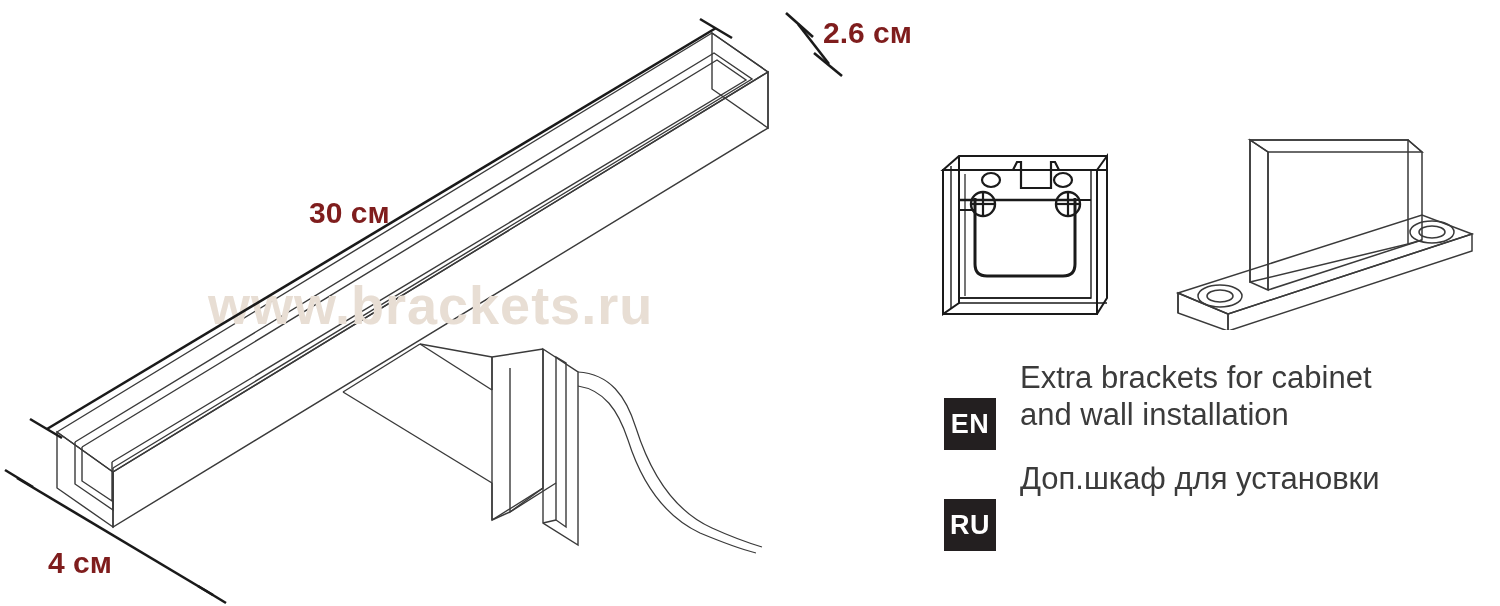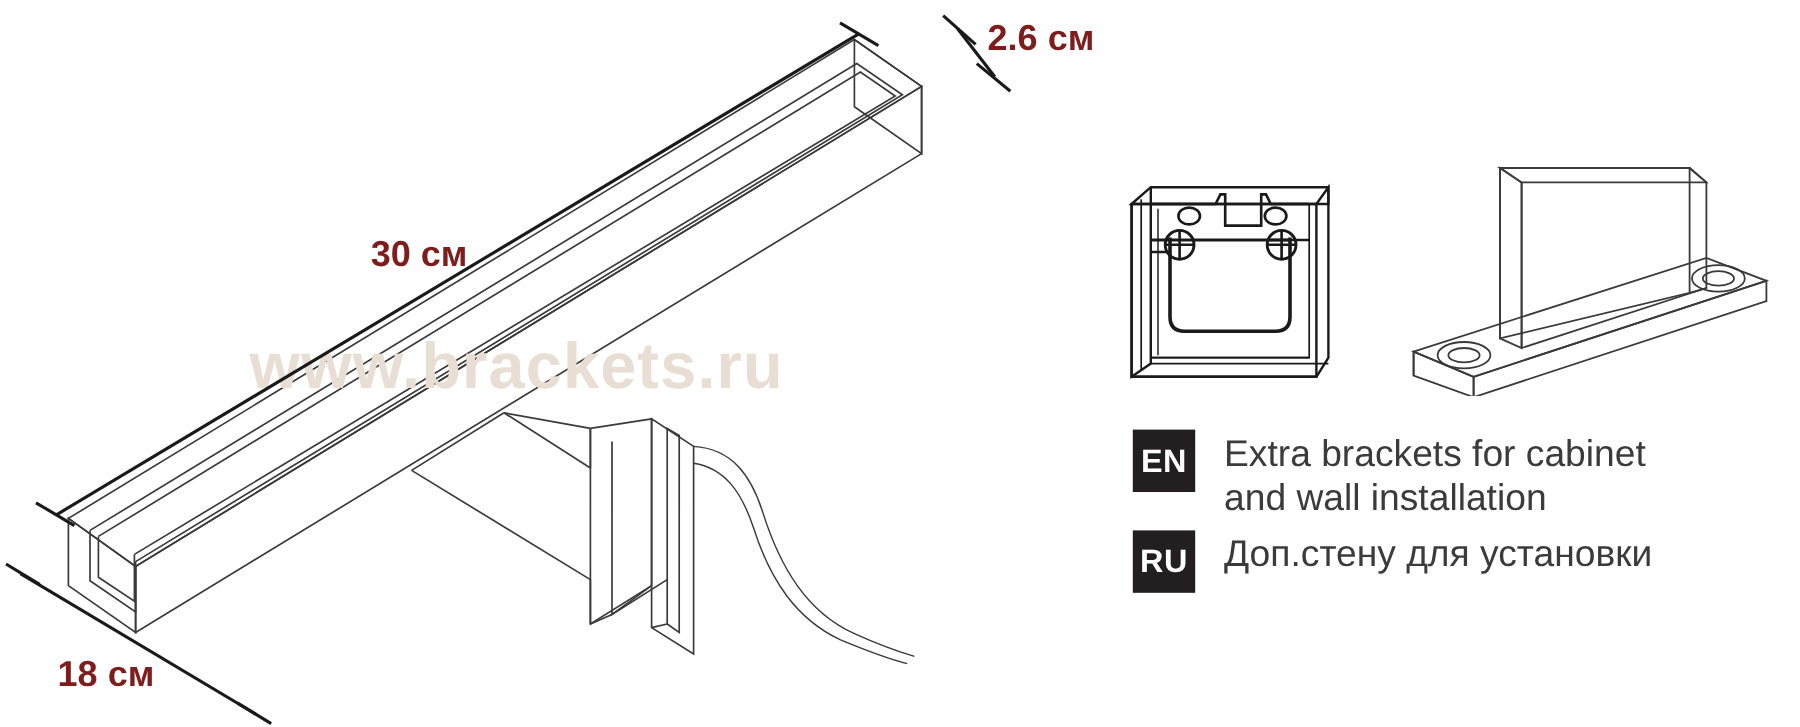--- a/index.html
+++ b/index.html
@@ -76,20 +76,21 @@
     height: 52px;
     flex: 0 0 52px;
     background: #231f20;
     color: #ffffff;
     font-size: 27px;
     font-weight: bold;
     display: flex;
     align-items: center;
     justify-content: center;
     letter-spacing: 0.5px;
+    margin-top: 40px;
   }
   .legend-text {
     margin-left: 24px;
     font-size: 31px;
     line-height: 1.18;
     color: #3b3b3b;
     font-weight: 300;
     padding-top: 2px;
   }
   .legend-text span { display: block; }
@@ -260,34 +261,34 @@
         <path d="M 118,160 L 118,22"></path>
         <path d="M 118,160 L 272,110"></path>
       </g>
     </g>
   </svg>
 
   <div id="watermark">www.brackets.ru</div>
 
   <div class="dim-label" id="dim-length-label">30 см</div>
   <div class="dim-label" id="dim-depth-label">2.6 см</div>
-  <div class="dim-label" id="dim-width-label">18 см</div>
+  <div class="dim-label" id="dim-width-label">4 см</div>
 
   <div id="legend">
 
     <div class="legend-row">
       <div class="legend-badge">EN</div>
       <div class="legend-text">
         <span>Extra brackets for cabinet</span>
         <span>and wall installation</span>
       </div>
     </div>
 
     <div class="legend-row">
       <div class="legend-badge">RU</div>
       <div class="legend-text">
-        <span>Доп.стену для установки</span>
+        <span>Доп.шкаф для установки</span>
       </div>
     </div>
 
   </div>
 
 </div>
 
 </body></html>

